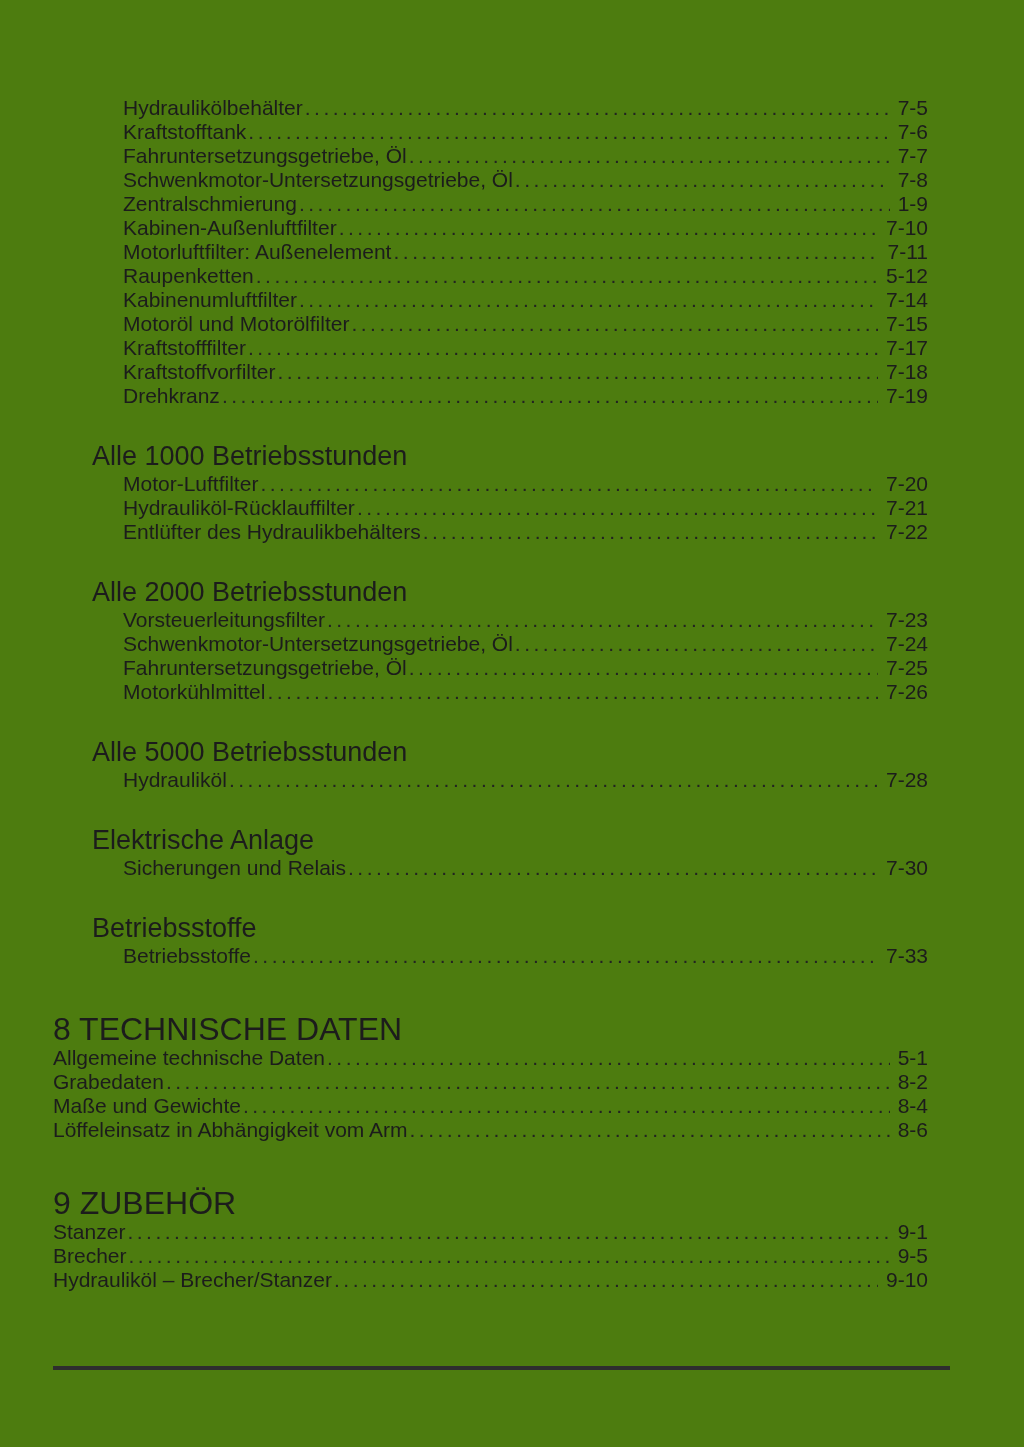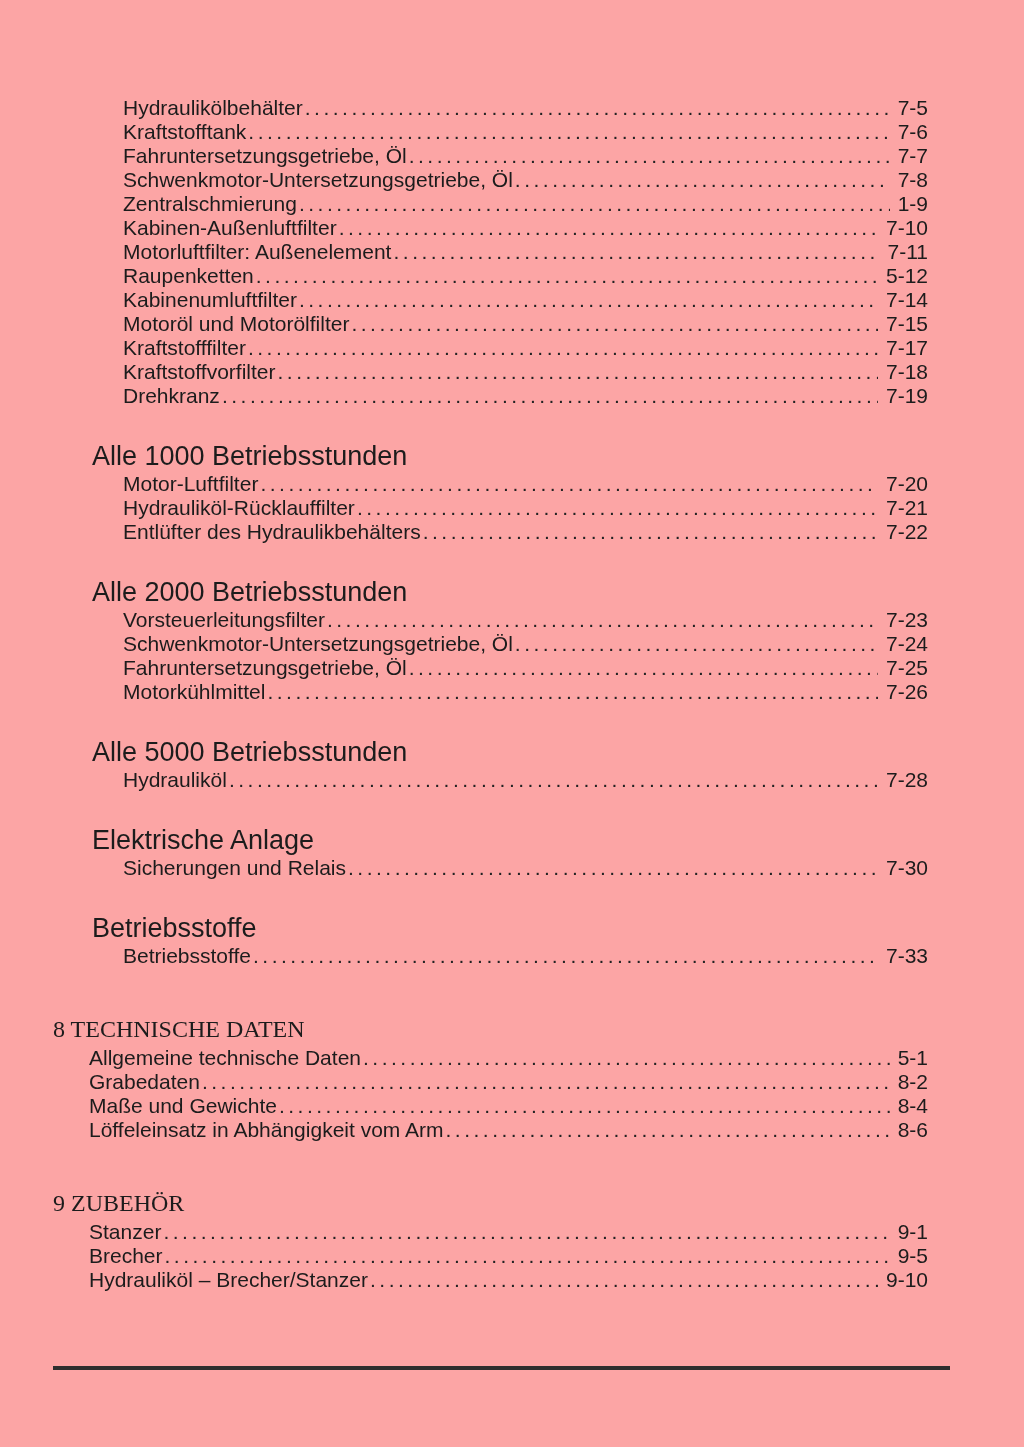--- a/index.html
+++ b/index.html
@@ -6,21 +6,21 @@
     margin: 0;
     padding: 0;
     background: #ffffff;
   }
   .page {
     position: relative;
     width: 1024px;
     height: 1447px;
     box-sizing: border-box;
     padding: 96px 96px 0 53px;
-    background: #fca5a5;
+    background: #4d7c0f;
     color: #1c1c1c;
     font-family: "Liberation Sans", "DejaVu Sans", sans-serif;
     overflow: hidden;
   }
   
   .row {
     display: flex;
     align-items: baseline;
     font-size: 21px;
     line-height: 24px;
@@ -39,34 +39,33 @@
   }
   .row .dots::after {
     content: "........................................................................................................................................................................................................................";
   }
   .row .pg {
     flex: 0 0 auto;
     text-align: right;
   }
   
   .section-items { margin-left: 70px; }
-  .chapter-items { margin-left: 36px; }
+  .chapter-items { }
   
   .sec {
     font-size: 27px;
     line-height: 32px;
     margin: 32px 0 0 39px;
     white-space: nowrap;
   }
   .chap {
-    font-size: 24px;
+    font-size: 32px;
     line-height: 34px;
     margin: 44px 0 0 0;
     white-space: nowrap;
-    font-family: Liberation Serif, serif;
   }
   .items.first { margin-top: 0; }
   
   .rule {
     position: absolute;
     left: 53px;
     top: 1366px;
     width: 897px;
     height: 4px;
     background: #2e2e2e;

